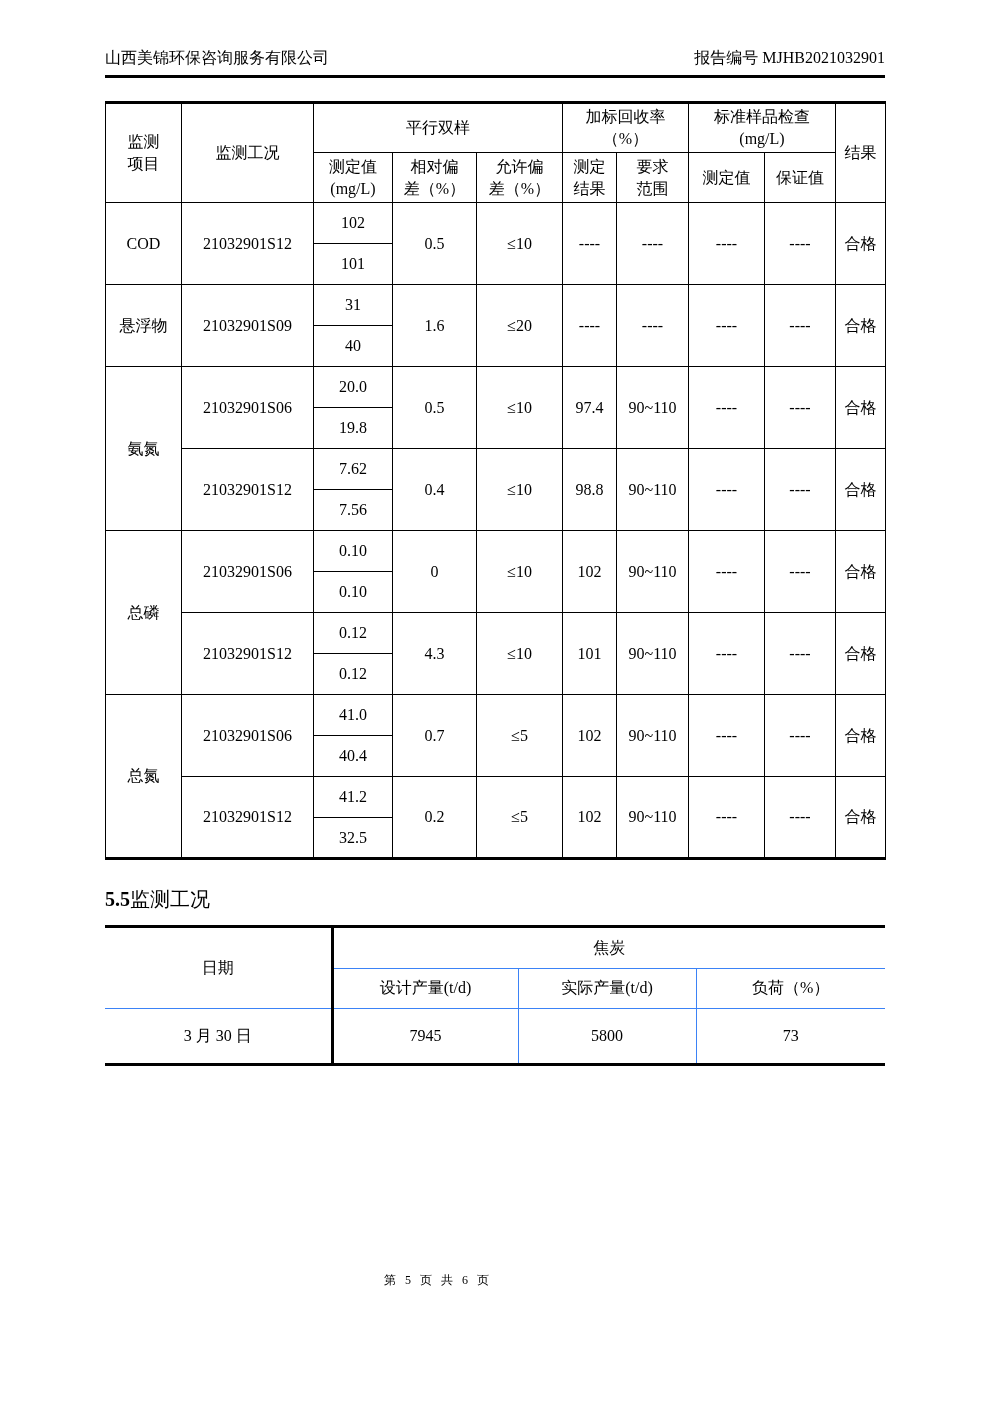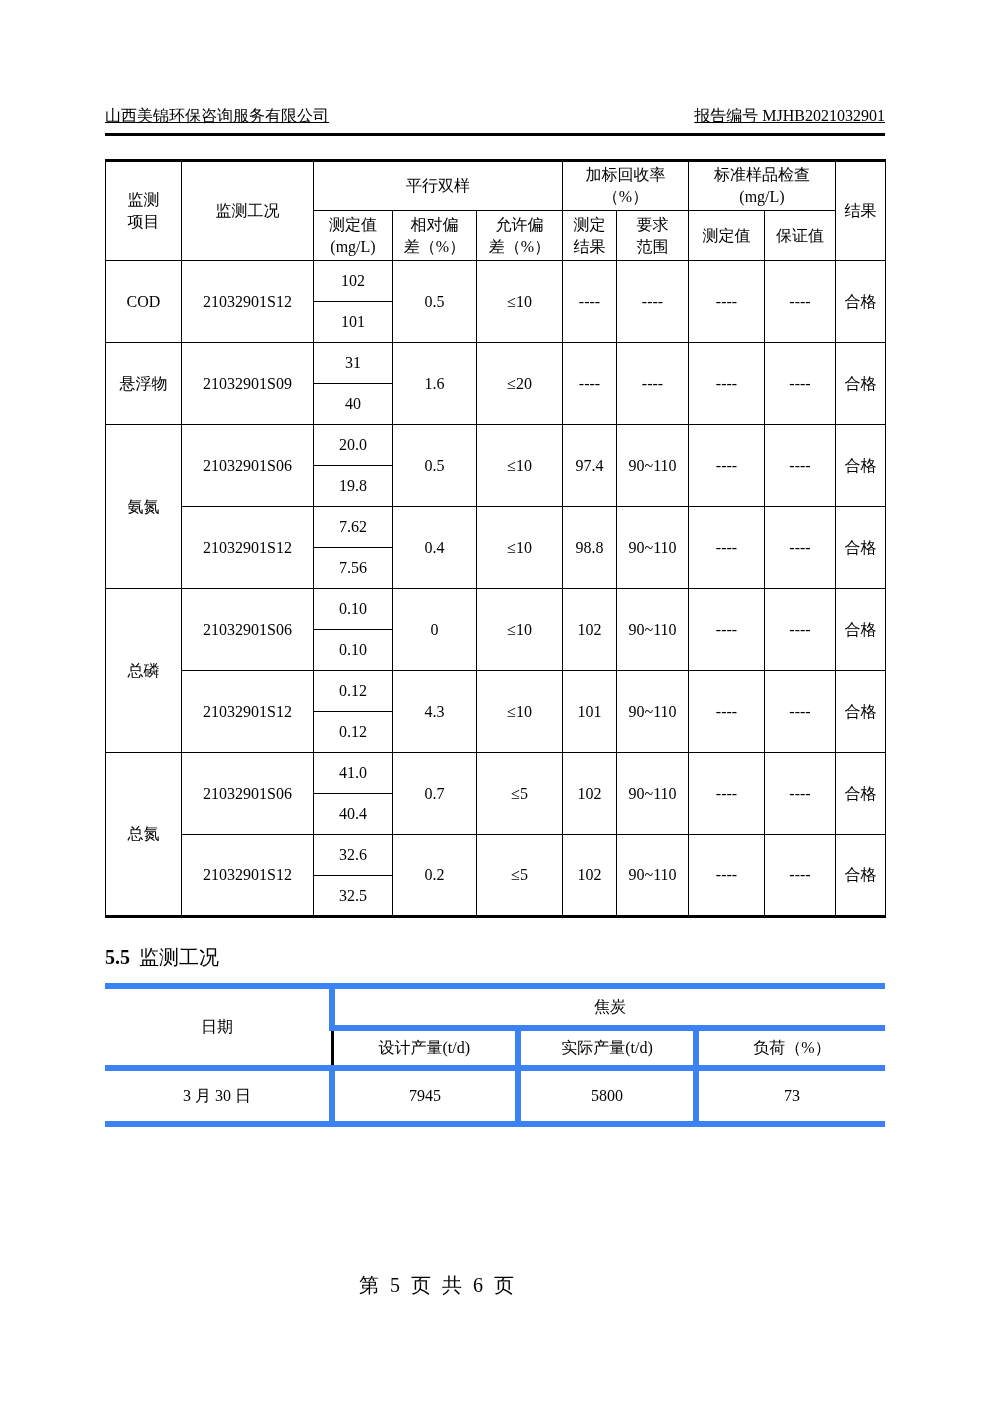--- a/index.html
+++ b/index.html
@@ -6,25 +6,24 @@
   html, body { background: #fff; }
   body {
     width: 992px; height: 1403px; position: relative;
     font-family: "Liberation Serif", "DejaVu Serif", serif;
     color: #000;
   }
   .content { width: 780px; margin-left: 105px; }
 
   
   .page-header {
-    padding-top: 106px; padding-bottom: 6px;
+    padding-top: 48px; padding-bottom: 6px;
     border-bottom: 3px solid #000;
     display: flex; justify-content: space-between; align-items: flex-end;
     font-size: 16px;
-    text-decoration: underline;
   }
 
   
   table.qa {
     margin-top: 23px; width: 780px;
     border-collapse: collapse; table-layout: fixed;
     border-top: 3px solid #000; border-bottom: 3px solid #000;
   }
   table.qa th, table.qa td {
     border: 1px solid #000;
@@ -32,47 +31,47 @@
     font-size: 16px; font-weight: normal;
     line-height: 1.35; padding: 2px;
   }
   table.qa tr.hdr1 { height: 50px; }
   table.qa tr.hdr2 { height: 50px; }
   table.qa tr.sub  { height: 41px; }
   .pre { white-space: pre-line; }
 
   
   .section-heading { margin-top: 26px; font-size: 20px; }
-  .section-heading .num { font-weight: bold; margin-right: 9px; }
+  .section-heading .num { font-weight: bold; }
   .para { margin-top: 20px; font-size: 19px; text-indent: 55px; }
   .caption { margin-top: 18px; text-align: center; font-size: 18px; }
   .caption .lbl { font-weight: bold; margin-right: 42px; }
 
   
   table.prod {
     margin-top: 12px; width: 780px;
     border-collapse: collapse; table-layout: fixed;
     border-top: 3px solid #000; border-bottom: 3px solid #000;
   }
   table.prod td {
-    border: 6px solid #3b82f6;
+    border: 1px solid #3b82f6;
     text-align: center; vertical-align: middle;
     font-size: 16px; padding: 2px;
   }
   table.prod td:first-child { border-left: none; }
   table.prod td.last { border-right: none; }
   table.prod td.thick-right { border-right: 3px solid #000; }
   table.prod tr.r1 { height: 42px; }
   table.prod tr.r2 { height: 40px; }
   table.prod tr.r3 { height: 56px; }
 
   
   .page-footer {
     position: absolute; top: 1272px; left: 0; width: 876px;
-    text-align: center; font-size: 20px; letter-spacing: 3px;
+    text-align: center; font-size: 12px; letter-spacing: 3px;
   }
 </style>
 </head>
 <body>
 
 <div class="content">
 
   <div class="page-header">
     <span>山西美锦环保咨询服务有限公司</span>
     <span>报告编号 MJHB2021032901</span>
@@ -223,21 +222,21 @@
       <td rowspan="2">----</td>
       <td rowspan="2">----</td>
       <td rowspan="2">合格</td>
     </tr>
     <tr class="sub">
           <td>40.4</td>
         </tr>
 
     <tr class="sub">
       <td rowspan="2">21032901S12</td>
-      <td>32.6</td>
+      <td>41.2</td>
       <td rowspan="2">0.2</td>
       <td rowspan="2">≤5</td>
       <td rowspan="2">102</td>
       <td rowspan="2">90~110</td>
       <td rowspan="2">----</td>
       <td rowspan="2">----</td>
       <td rowspan="2">合格</td>
     </tr>
     <tr class="sub">
           <td>32.5</td>

